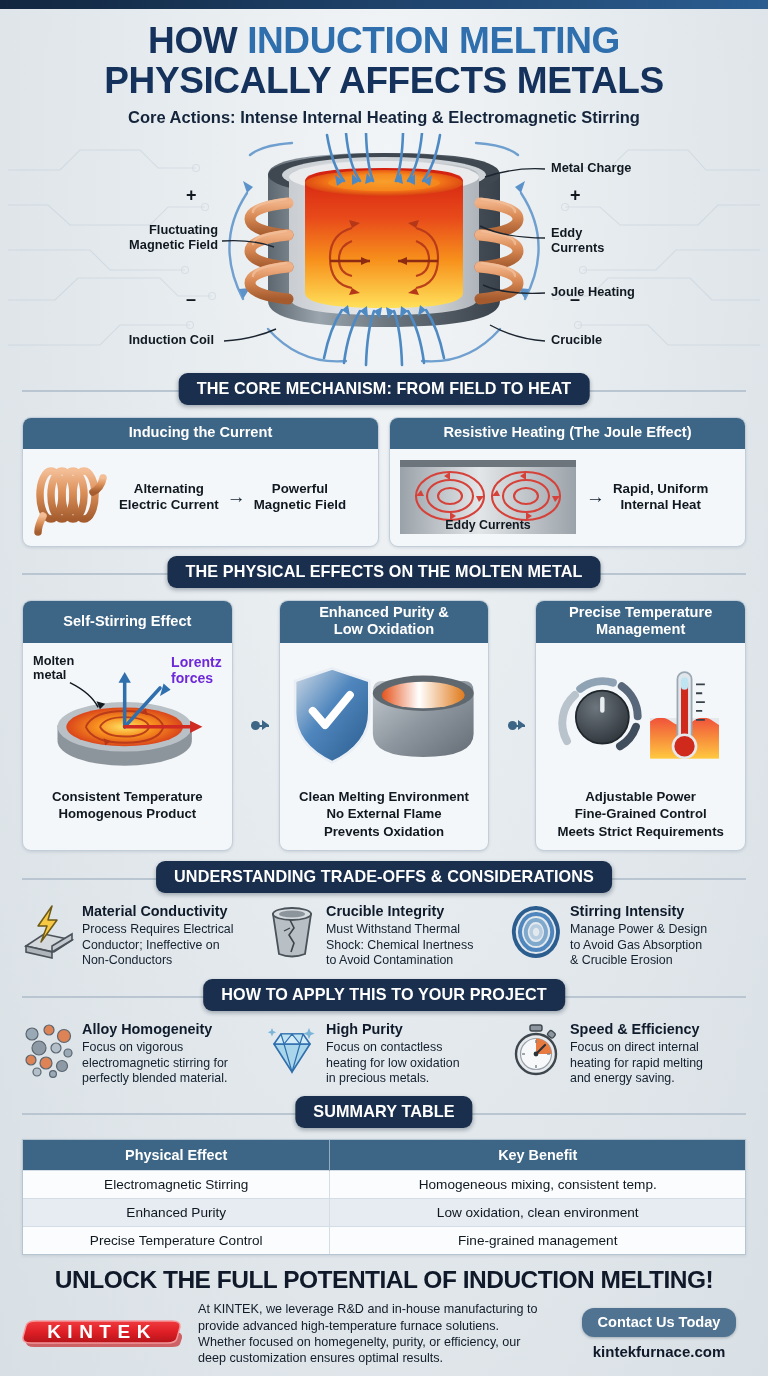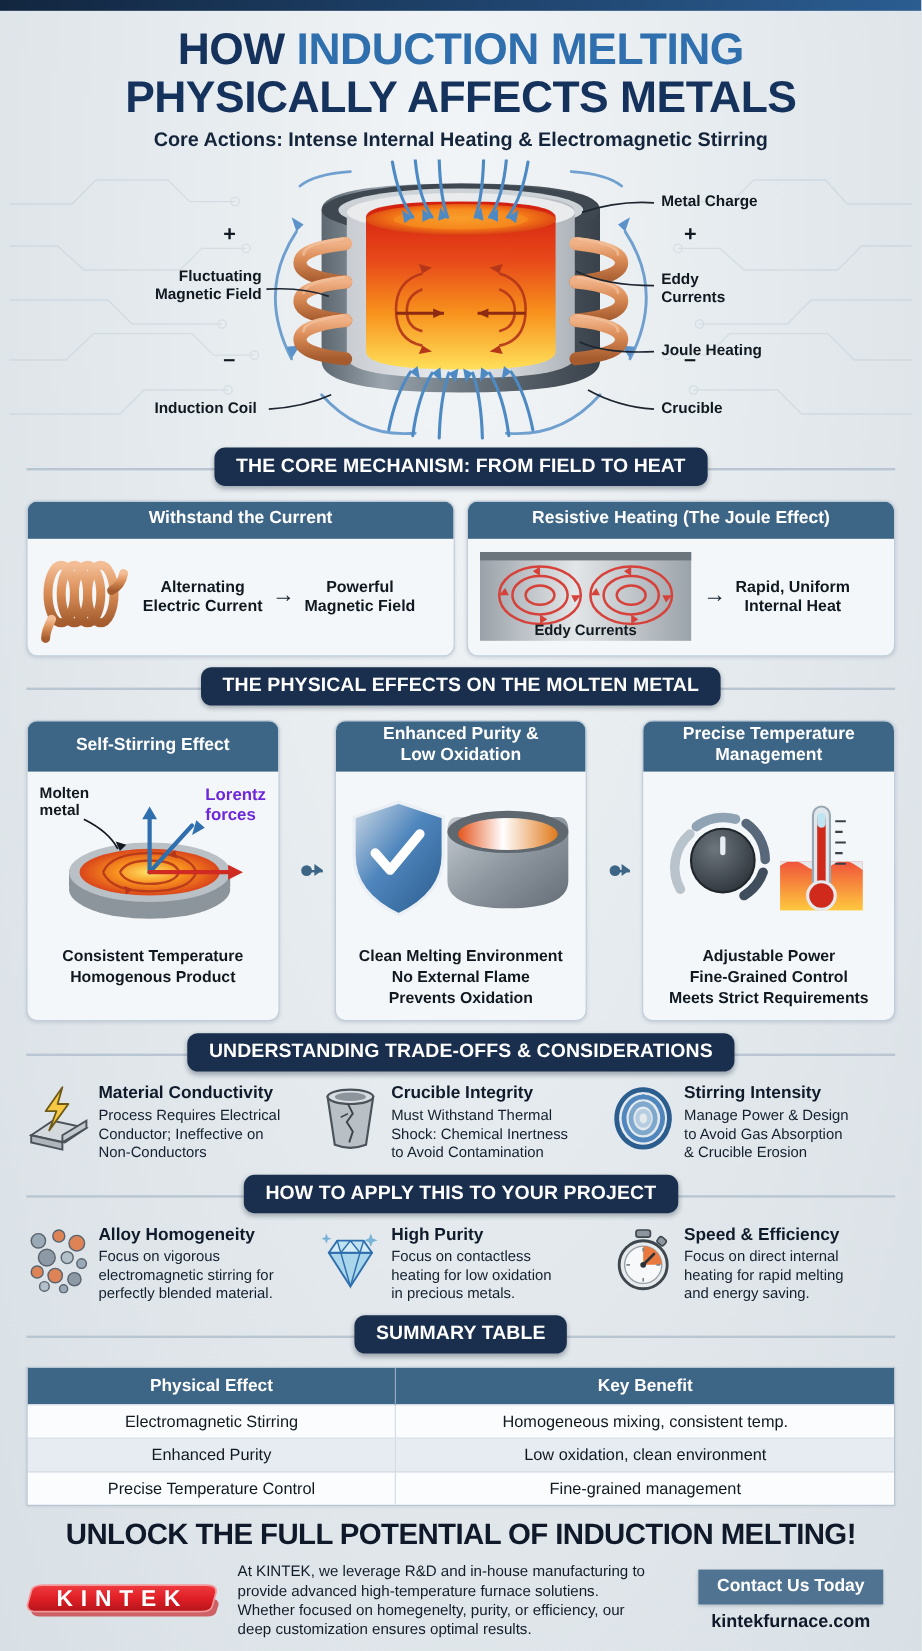--- a/index.html
+++ b/index.html
@@ -136,21 +136,21 @@
   .logo {
     flex: none; width: 168px; height: 42px; position: relative;
   }
   .foot-p {
     flex: 1; font-size: 12.6px; color: #121c28; line-height: 1.3;
     font-weight: 500; white-space: pre-line;
   }
   .foot-cta { flex: none; width: 182px; text-align: center; }
   .cta-btn {
     display: inline-block; background: #4f7391; color: #fff; font-weight: 700;
-    font-size: 14.6px; padding: 6px 16px 7px; border-radius: 0;
+    font-size: 14.6px; padding: 6px 16px 7px; border-radius: 12px;
     box-shadow: 0 1px 3px rgba(20,40,60,.3);
   }
   .cta-url { font-size: 15px; font-weight: 700; color: #10192a; margin-top: 6px; }
 </style>
 </head>
 <body>
 
 <div class="page">
 
   <div class="topbar"></div>
@@ -353,21 +353,21 @@
       </g>
     </svg>
   </div>
 
   <div class="band">
     <div class="pill">THE CORE MECHANISM: FROM FIELD TO HEAT</div>
   </div>
 
   <div class="row">
     <div class="card">
-      <div class="card-h">Withstand the Current</div>
+      <div class="card-h">Inducing the Current</div>
       <div class="card-b mech-body">
         <svg width="82" height="78" viewBox="0 0 82 78">
           <defs>
             <linearGradient id="cc" x1="0" y1="0" x2="0" y2="1">
               <stop offset="0" stop-color="#f3bd95"></stop>
                 <stop offset=".45" stop-color="#db8f58"></stop>
               <stop offset="1" stop-color="#a55d2f"></stop>
             </linearGradient>
           </defs>
           <g stroke="url(#cc)" stroke-width="7.5" fill="none" stroke-linecap="round">

